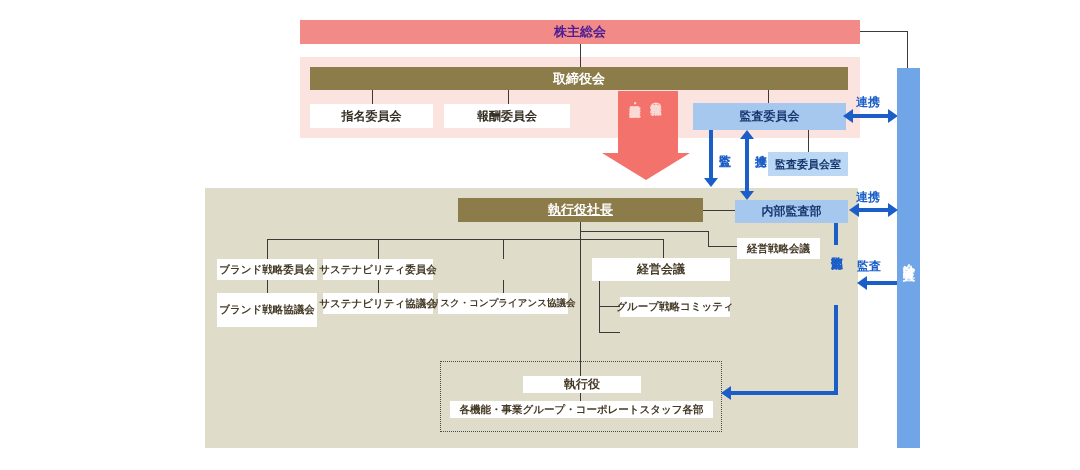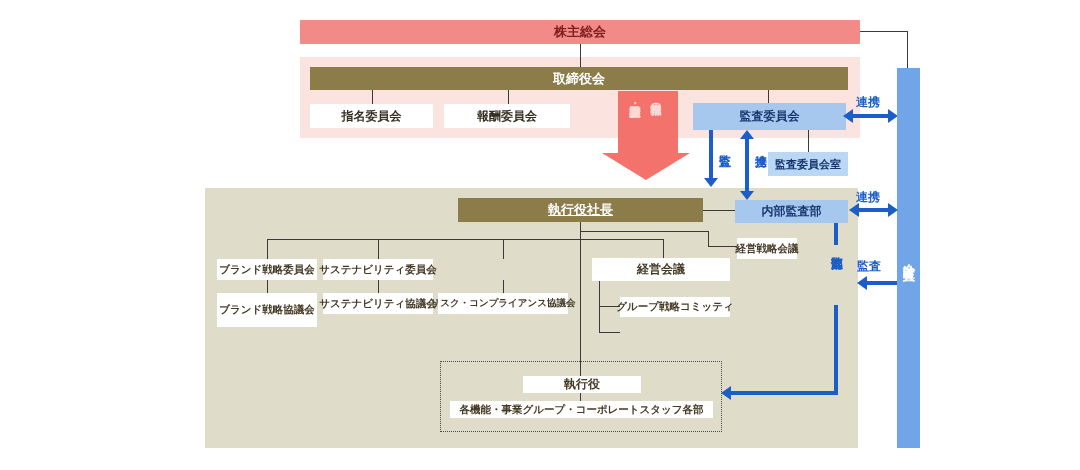--- a/index.html
+++ b/index.html
@@ -4,21 +4,21 @@
 <style>
   html,body{margin:0;padding:0;background:#fff;}
   #canvas{position:relative;width:1080px;height:470px;background:#fff;overflow:hidden;
           font-family:"DejaVu Sans","Liberation Sans",sans-serif;}
   .box{position:absolute;background:#ffffff;display:flex;align-items:center;justify-content:center;
        font-weight:bold;color:#453a26;font-size:12px;white-space:nowrap;}
   .bluebox{background:#a6c8ef;color:#17366e;}
   .lightbluebox{background:#bad7f4;color:#17366e;}
   .olivebar{position:absolute;background:#8b7c4a;color:#ffffff;display:flex;align-items:center;
        justify-content:center;font-weight:bold;font-size:13px;}
-  .pinkbar{position:absolute;background:#f28b87;color:#7f1d1d;display:flex;align-items:center;
+  .pinkbar{position:absolute;background:#f28b87;color:#4c1d95;display:flex;align-items:center;
        justify-content:center;font-weight:bold;font-size:13px;}
   .panel-pink{position:absolute;background:#fbe3e0;}
   .panel-beige{position:absolute;background:#dfddc9;}
   .kline{position:absolute;background:#3a3a3a;}
   .bline{position:absolute;background:#1b5ec7;}
   .blabel{position:absolute;color:#1b5ec7;font-weight:bold;font-size:12px;white-space:nowrap;}
   .vtext{writing-mode:vertical-rl;text-orientation:upright;}
   .tri{position:absolute;width:0;height:0;}
   .dashedbox{position:absolute;border:1px dotted #4a4a4a;background:transparent;}
   .redarrow-body{position:absolute;background:#f3736c;}
@@ -108,21 +108,21 @@
   <div class="kline" style="left:580px;top:222px;width:1px;height:155px;"></div>
   <div class="kline" style="left:580px;top:231px;width:128px;height:1px;"></div>
   <div class="kline" style="left:708px;top:231px;width:1px;height:15px;"></div>
   <div class="kline" style="left:708px;top:246px;width:29px;height:1px;"></div>
   <div class="kline" style="left:267px;top:239px;width:397px;height:1px;"></div>
   <div class="kline" style="left:267px;top:239px;width:1px;height:20px;"></div>
   <div class="kline" style="left:378px;top:239px;width:1px;height:20px;"></div>
   <div class="kline" style="left:503px;top:239px;width:1px;height:20px;"></div>
   <div class="kline" style="left:663px;top:239px;width:1px;height:19px;"></div>
 
-  <div class="box" style="left:737px;top:238px;width:60px;height:21px;font-size:10.5px;">
+  <div class="box" style="left:737px;top:238px;width:83px;height:21px;font-size:10.5px;">
     <span>経営戦略会議</span>
   </div>
 
   <div class="box" style="left:217px;top:259px;width:100px;height:21px;font-size:10.5px;">
     <span>ブランド戦略委員会</span>
   </div>
   <div class="box" style="left:323px;top:259px;width:110px;height:21px;font-size:10.5px;text-align:right;">
     <span>サステナビリティ委員会</span>
   </div>
 

